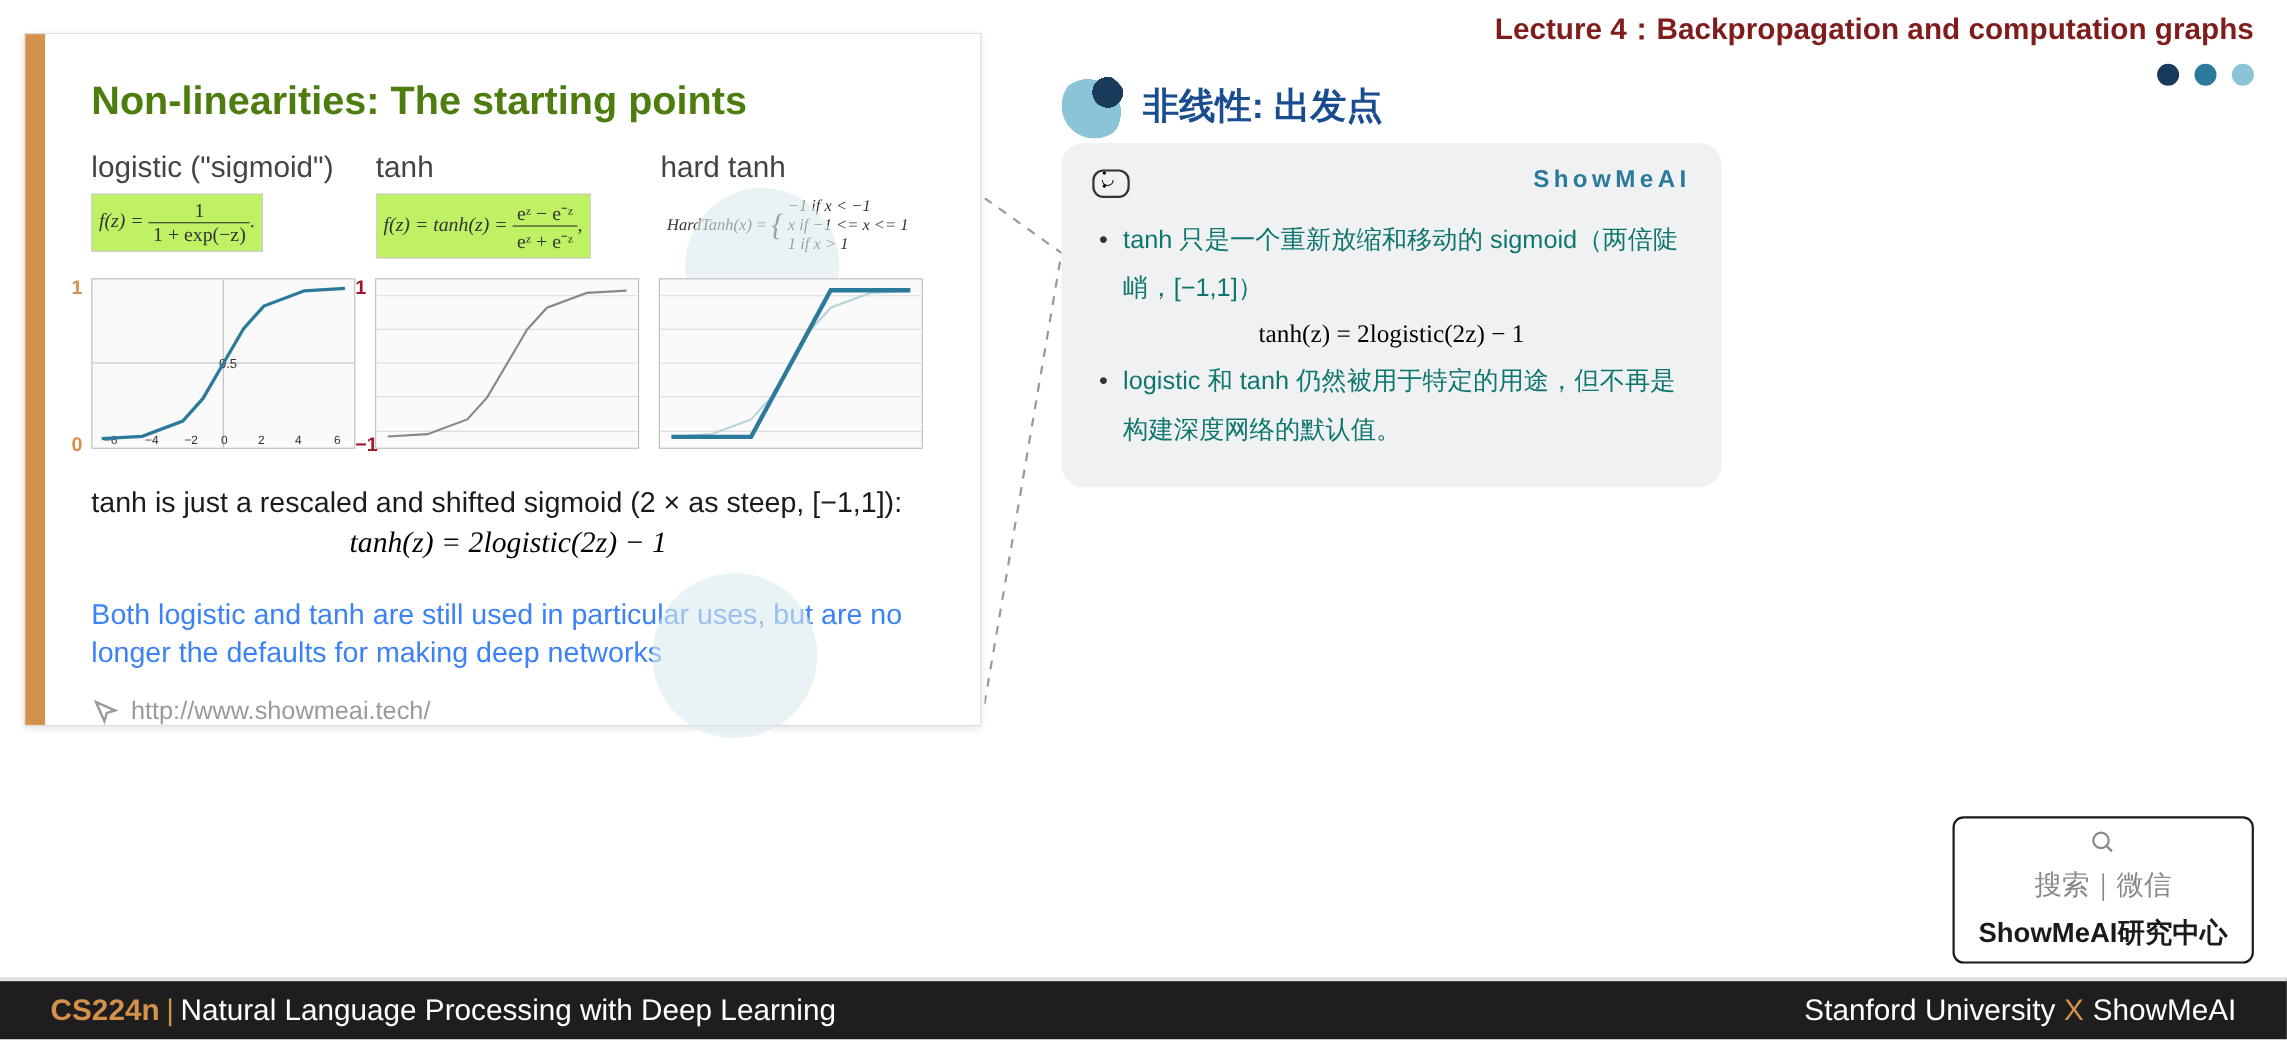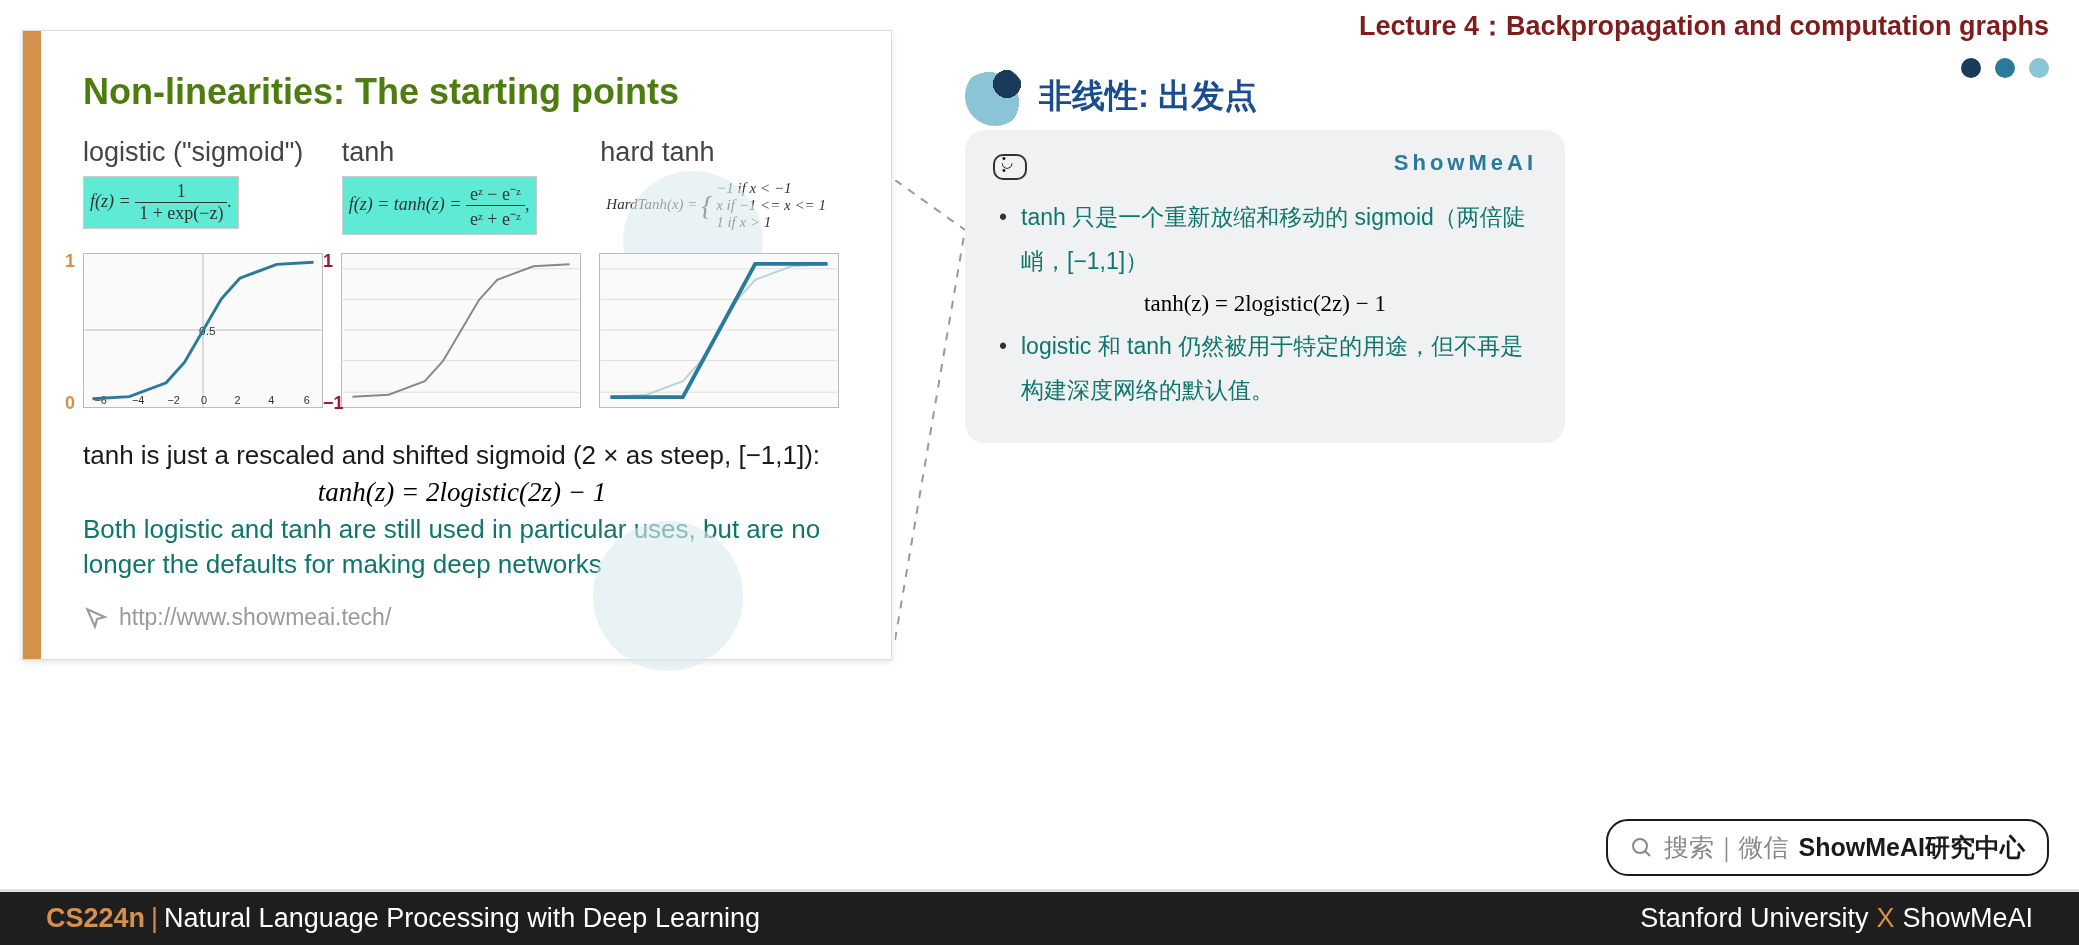--- a/index.html
+++ b/index.html
@@ -10,44 +10,44 @@
 .dot1{background:#1a3a5c;}
 .dot2{background:#2b7a9b;}
 .dot3{background:#8bc4d6;}
 .slide{position:absolute;top:30px;left:22px;width:870px;height:630px;background:#fff;border:1px solid #ddd;box-shadow:0 2px 6px rgba(0,0,0,0.12);}
 .slide-bar{position:absolute;left:0;top:0;width:18px;height:100%;background:#d4914b;}
 .slide-content{padding:40px 50px 20px 60px;}
 .slide-title{font-size:36px;font-weight:700;color:#4d7c0f;margin-bottom:24px;}
 .funcs{display:flex;gap:18px;margin-bottom:18px;}
 .func-col{flex:1;}
 .func-label{font-size:27px;color:#444;margin-bottom:8px;}
-.func-eq{font-size:18px;font-family:'Times New Roman',serif;font-style:italic;color:#333;border:1px solid #ccc;padding:4px 6px;display:inline-block;background:#5eead4;}
+.func-eq{font-size:18px;font-family:'Times New Roman',serif;font-style:italic;color:#333;border:1px solid #ccc;padding:4px 6px;display:inline-block;background:#bef264;}
 .plots{display:flex;gap:18px;margin-top:10px;}
 .plot-wrap{position:relative;}
 .plot{width:240px;height:155px;border:1px solid #bbb;background:#fafafa;}
 .ax-y{position:absolute;font-size:18px;font-weight:700;left:-18px;}
 .slide-note{font-size:26px;color:#1a1a1a;margin-top:26px;line-height:1.35;}
 .slide-formula{font-size:27px;font-family:'Times New Roman',serif;text-align:center;margin-top:4px;}
-.slide-red{font-size:26px;color:#0f766e;margin-top:4px;line-height:1.35;}
+.slide-red{font-size:26px;color:#3b82f6;margin-top:32px;line-height:1.35;}
 .slide-link{font-size:23px;color:#9a9a9a;margin-top:22px;display:flex;align-items:center;gap:10px;}
 .side-title{position:absolute;top:66px;left:965px;display:flex;align-items:center;gap:14px;}
 .side-icon{width:60px;height:60px;background:radial-gradient(circle at 70% 30%,#1a3a5c 0 14px,transparent 14px),radial-gradient(circle at 40% 60%,#8bc4d6 0 30px,transparent 30px);border-radius:50%;}
 .side-title-txt{font-size:33px;font-weight:700;color:#1a4d8f;}
 .card{position:absolute;top:130px;left:965px;width:600px;background:#f0f1f3;border-radius:20px;padding:24px 28px 30px 28px;}
 .card-brand{position:absolute;top:20px;right:28px;font-size:22px;font-weight:700;color:#2b7a9b;letter-spacing:4px;}
 .card-bot{width:34px;height:26px;border:2px solid #333;border-radius:10px;margin-bottom:16px;position:relative;}
 .card-bot::before{content:"◡";position:absolute;left:6px;top:-2px;font-size:14px;}
 .card-bot::after{content:"• •";position:absolute;left:7px;top:-4px;font-size:11px;letter-spacing:5px;}
 .card ul{list-style:none;padding-left:6px;}
 .card li{font-size:23px;line-height:1.9;color:#0f766e;position:relative;padding-left:22px;font-weight:500;}
 .card li::before{content:"•";position:absolute;left:0;top:0;color:#333;}
 .card-formula{text-align:center;font-family:'Times New Roman',serif;font-size:23px;margin:8px 0;}
 .connector{position:absolute;top:180px;left:895px;width:70px;height:460px;}
 .connector line{stroke:#999;stroke-width:2;stroke-dasharray:8 8;}
-.search-box{position:absolute;bottom:69px;right:30px;border:2px solid #1a1a1a;border-radius:22px;padding:10px 22px;display:flex;align-items:center;gap:10px;font-size:25px;color:#444;}
+.search-box{position:absolute;bottom:69px;right:30px;border:2px solid #1a1a1a;border-radius:10px;padding:10px 22px;display:flex;align-items:center;gap:10px;font-size:25px;color:#444;flex-direction:column;}
 .search-box .lbl{color:#888;}
 .search-box .bold{font-weight:700;color:#1a1a1a;}
 .footer{position:absolute;bottom:0;left:0;width:100%;height:56px;background:#1e1e1e;display:flex;align-items:center;justify-content:space-between;padding:0 46px;color:#fff;font-size:27px;border-top:3px solid #e0e0e0;}
 .footer-left .course{color:#d4914b;font-weight:700;}
 .footer-left .bar{color:#d4914b;margin:0 6px;}
 .footer-left .sub{font-weight:300;}
 .footer-right{font-size:27px;}
 .footer-right .x{color:#d4914b;margin:0 8px;}
 .bg-blob1{position:absolute;width:140px;height:140px;border-radius:50%;background:#dbe9ec;left:600px;top:140px;opacity:.6;}
 .bg-blob2{position:absolute;width:150px;height:150px;border-radius:50%;background:#dbe9ec;left:570px;top:490px;opacity:.6;}

